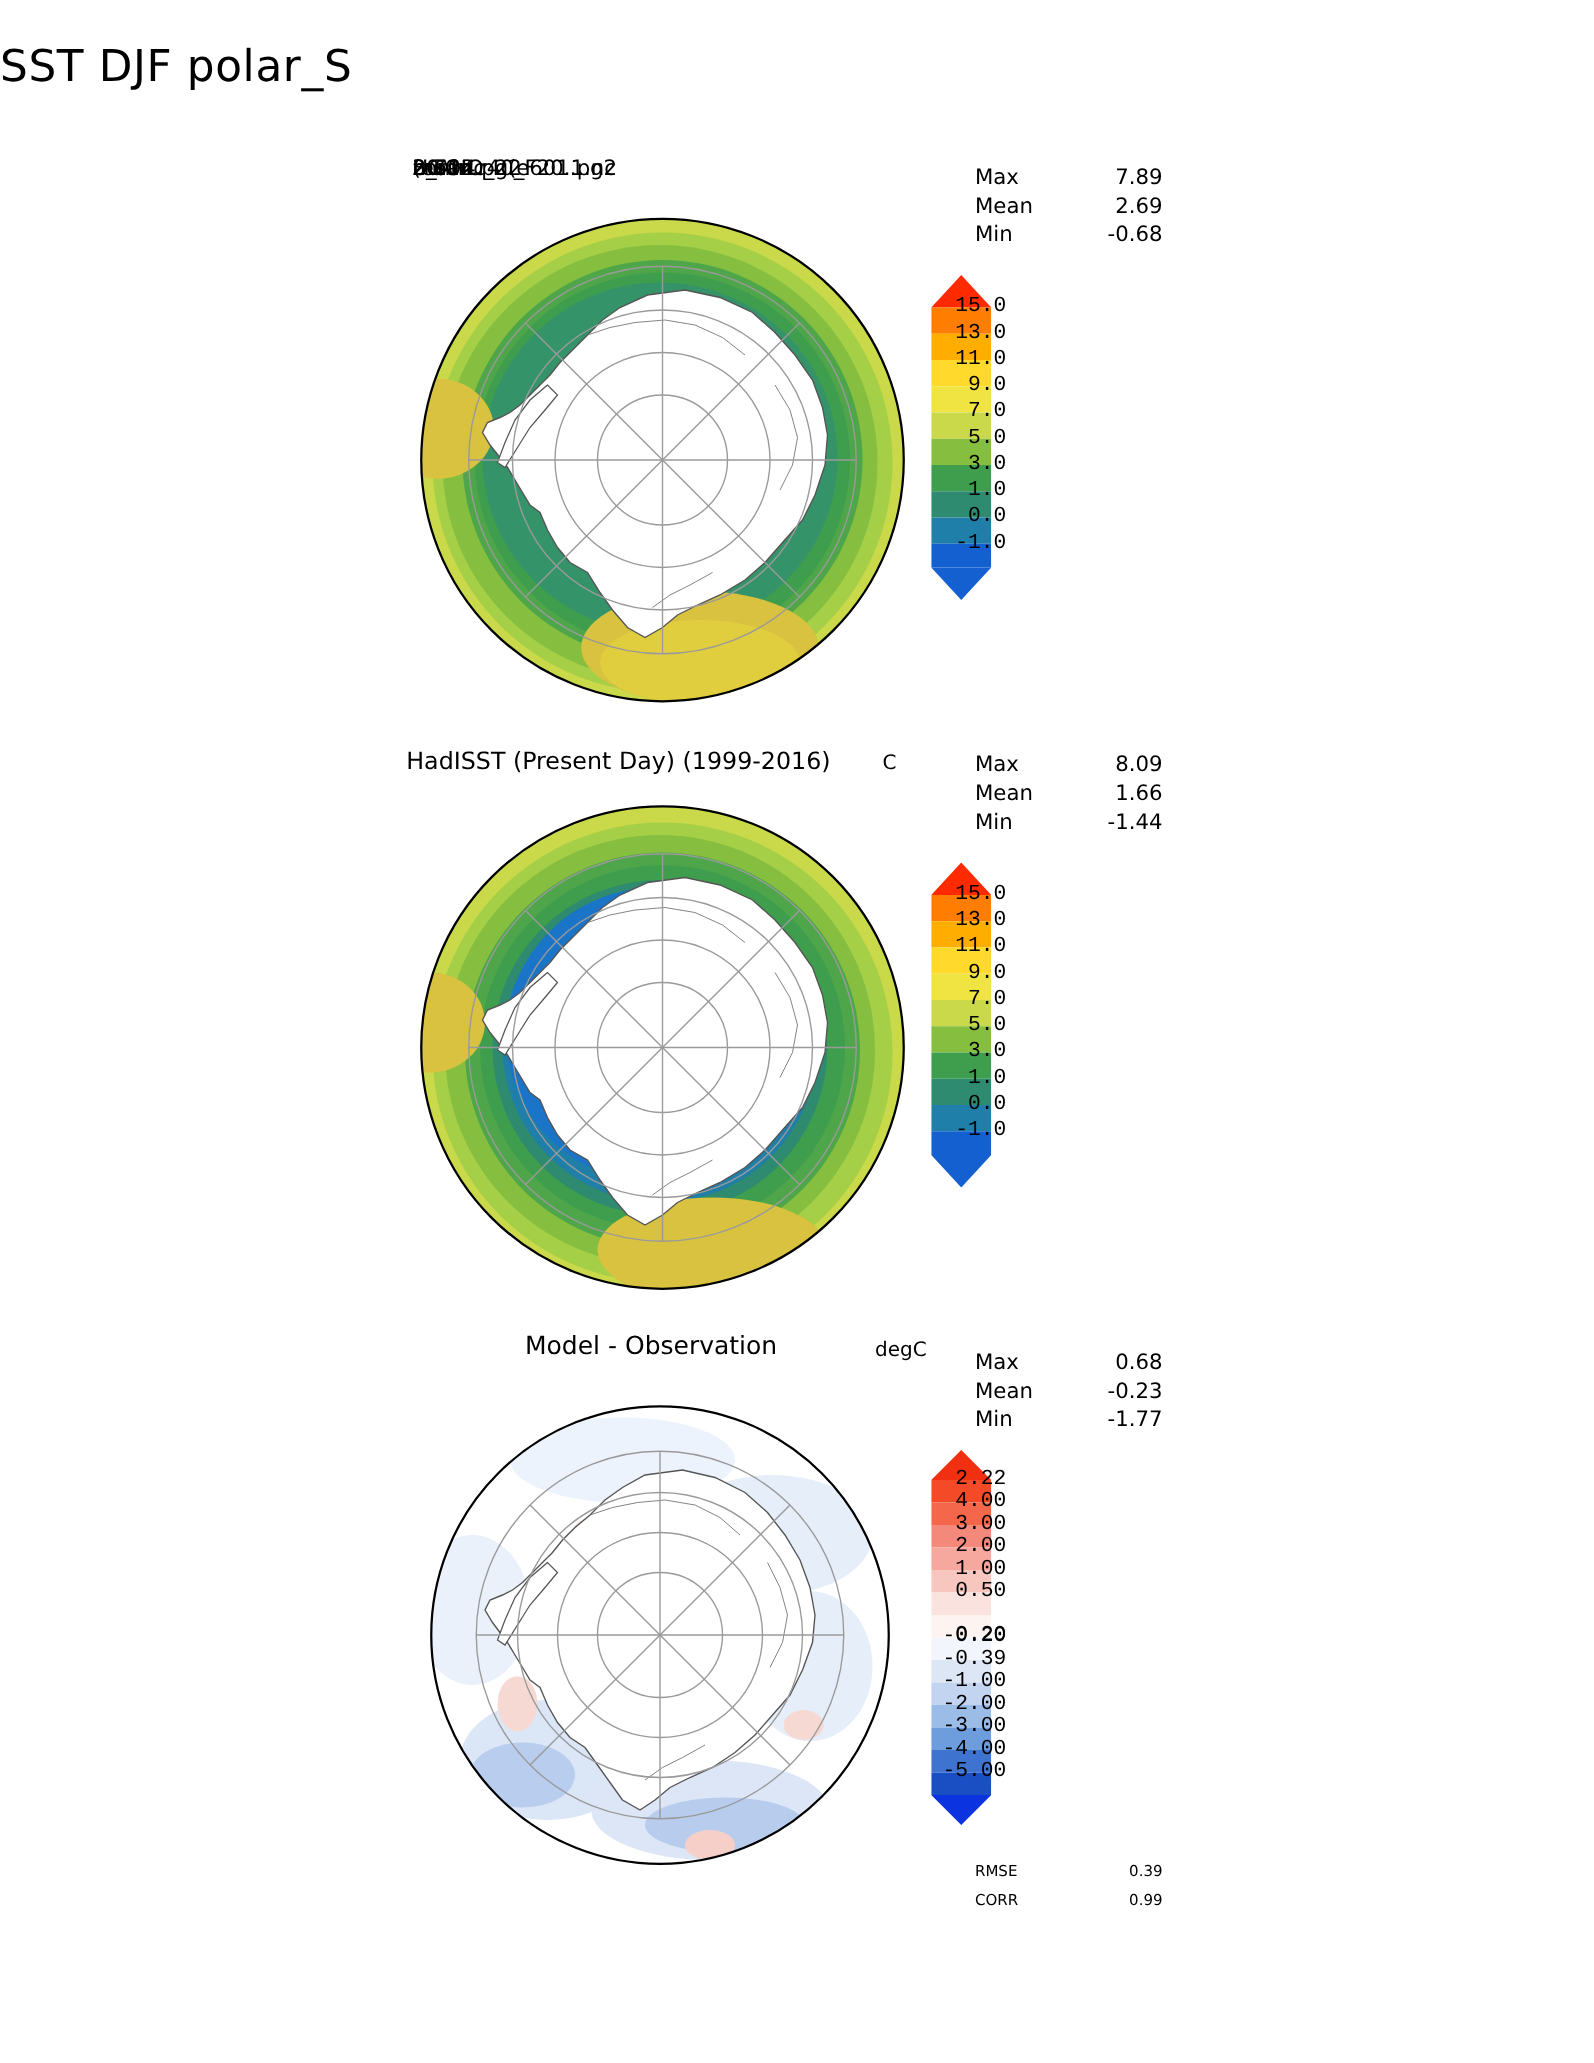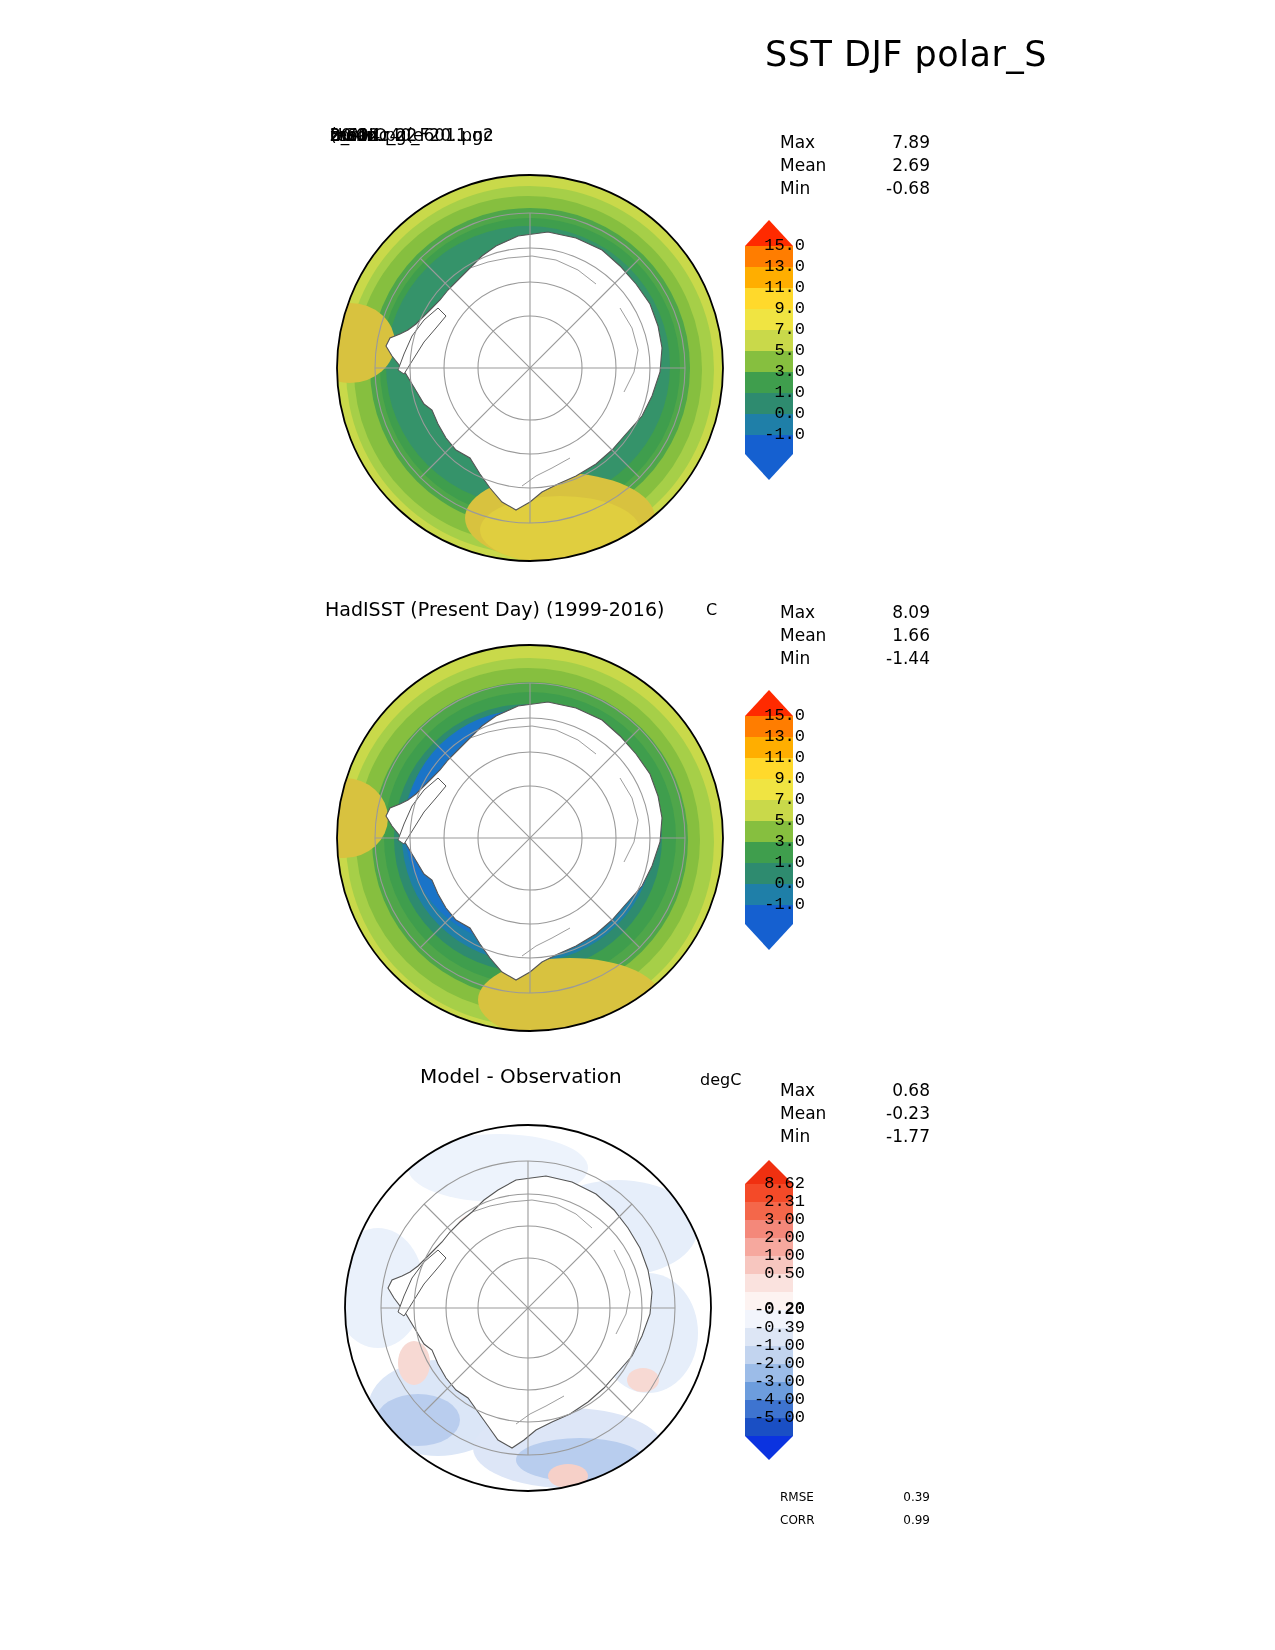--- a/index.html
+++ b/index.html
@@ -13,24 +13,23 @@
     font-family: "DejaVu Sans", sans-serif;
     color: #000000;
     position: relative;
     overflow: hidden;
   }
   .page-title {
     position: absolute;
     top: 34px;
     left: 0;
     width: 1011px;
-    text-align: right;
+    text-align: left;
     font-size: 35px;
     letter-spacing: 0.5px;
-    padding-left: 36px;
   }
   .panel {
     position: absolute;
     left: 0;
     width: 1275px;
   }
   .panel-1 { top: 110px; height: 470px; }
   .panel-2 { top: 580px; height: 470px; }
   .panel-3 { top: 1050px; height: 520px; }
   .title-stack {
@@ -424,22 +423,22 @@
         <rect x="0" y="168" width="48" height="18" fill="#dde6f5"></rect>
         <rect x="0" y="186" width="48" height="18" fill="#c2d4ef"></rect>
         <rect x="0" y="204" width="48" height="18" fill="#9cbce8"></rect>
         <rect x="0" y="222" width="48" height="18" fill="#6d9ddd"></rect>
         <rect x="0" y="240" width="48" height="18" fill="#3e74d0"></rect>
         <rect x="0" y="258" width="48" height="18" fill="#1a4fc4"></rect>
         <polygon points="24,300 48,276 0,276" fill="#0b33e0"></polygon>
       </svg>
     </div>
     <div class="labels">
-      <div style="top:14px;">8.62</div>
-      <div style="top:32px;">2.31</div>
+      <div style="top:14px;">2.22</div>
+      <div style="top:32px;">4.00</div>
       <div style="top:50px;">3.00</div>
       <div style="top:68px;">2.00</div>
       <div style="top:86px;">1.00</div>
       <div style="top:104px;">0.50</div>
       <div style="top:139px;">0.20</div>
       <div style="top:140px;">-0.20</div>
       <div style="top:158px;">-0.39</div>
       <div style="top:176px;">-1.00</div>
       <div style="top:194px;">-2.00</div>
       <div style="top:212px;">-3.00</div>

